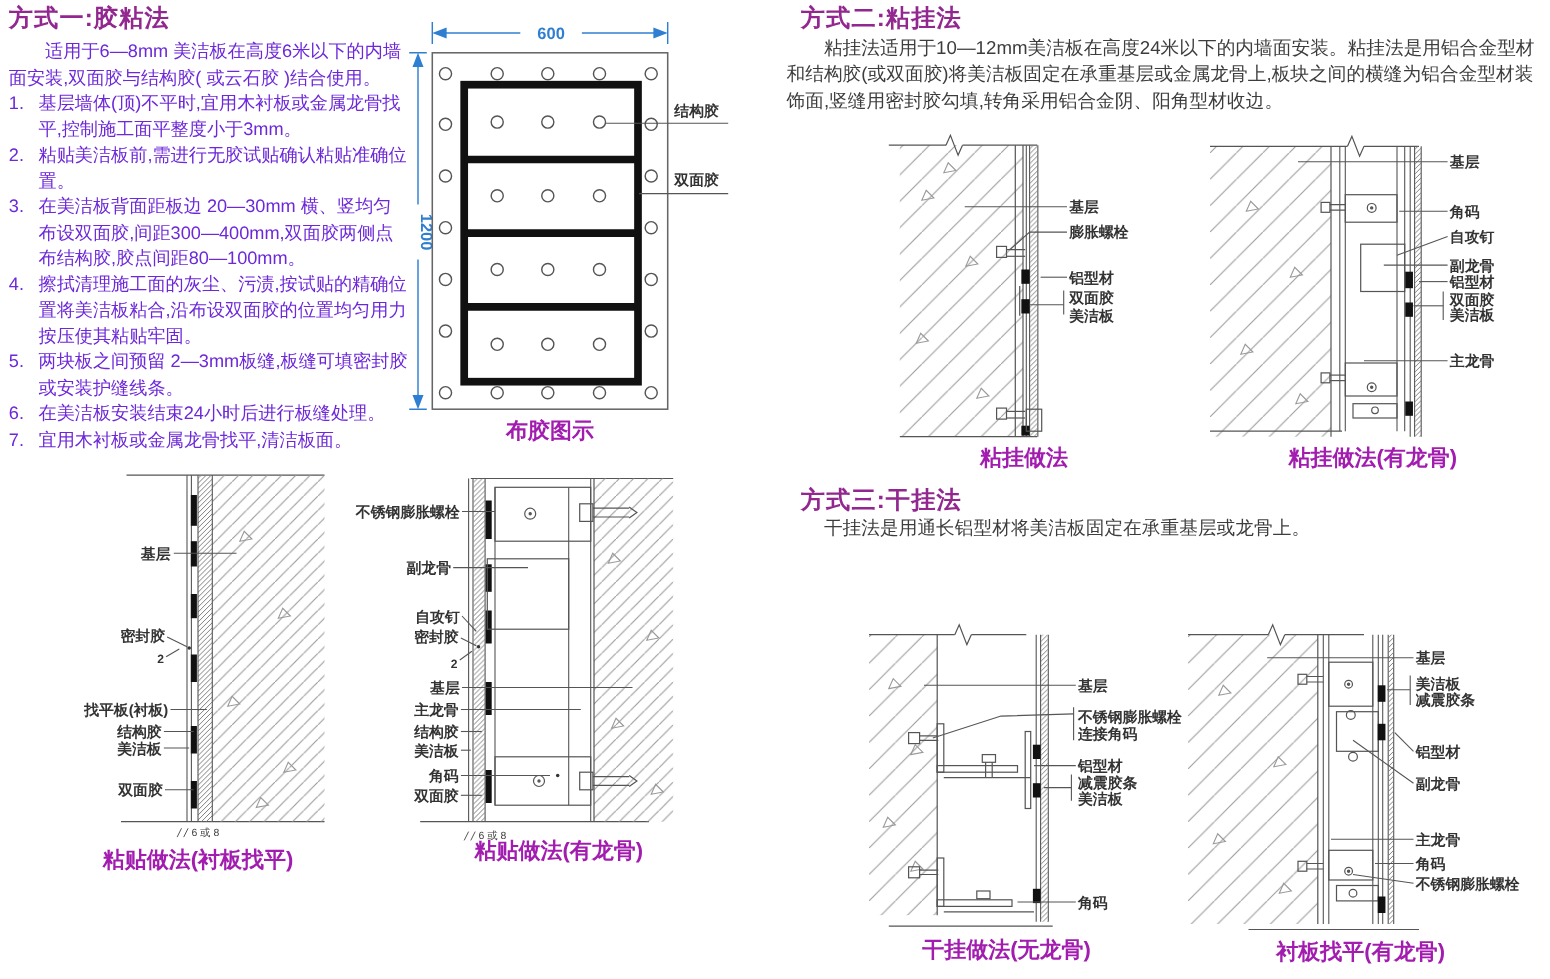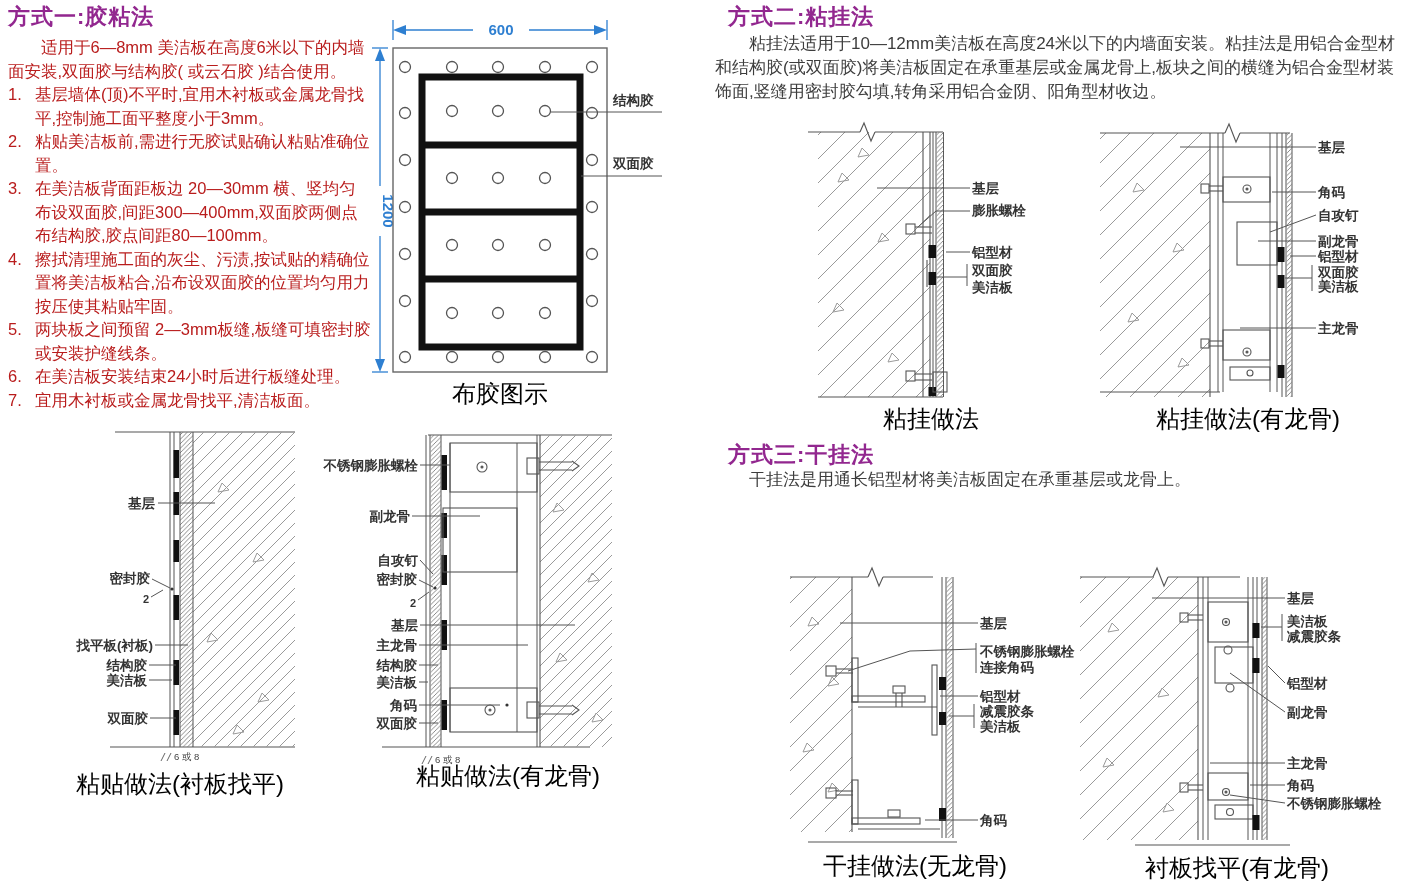--- a/index.html
+++ b/index.html
@@ -6,30 +6,30 @@
   body{
     width:1409px;height:890px;position:relative;background:#ffffff;
     font-family:"Liberation Sans","DejaVu Sans",sans-serif;
     color:#3d3d3d;overflow:hidden;
   }
   .abs{position:absolute;}
   .mtitle{
     position:absolute;margin:0;font-size:22px;font-weight:bold;color:#92278f;
     letter-spacing:1px;white-space:nowrap;
   }
-  .textcol{position:absolute;font-size:16.5px;line-height:23.5px;color:#b91c1c;}
+  .textcol{position:absolute;font-size:16.5px;line-height:23.5px;color:#6d28d9;}
   .textcol p.intro{margin:0;text-indent:33px;}
   .step{display:flex;}
   .step .num{width:27px;flex:none;}
   .step .txt{flex:1;}
   .rtext{position:absolute;font-size:17px;line-height:24px;color:#3d3d3d;}
   .rtext p{margin:0;}
   .rtext p.ind{text-indent:34px;}
   .cap{
-    position:absolute;font-size:24px;font-weight:normal;color:#000000;
+    position:absolute;font-size:20px;font-weight:bold;color:#a21caf;
     text-align:center;white-space:nowrap;
   }
   svg text{font-family:"Liberation Sans","DejaVu Sans",sans-serif;}
   .dlabel{font-size:13.5px;font-weight:600;fill:#333;}
   .dlabel-sm{font-size:11px;font-weight:600;fill:#333;}
   .note{font-size:9.5px;fill:#444;}
   .dimtxt{font-size:15px;font-weight:bold;fill:#2e7fd1;}
 </style>
 </head>
 <body>

